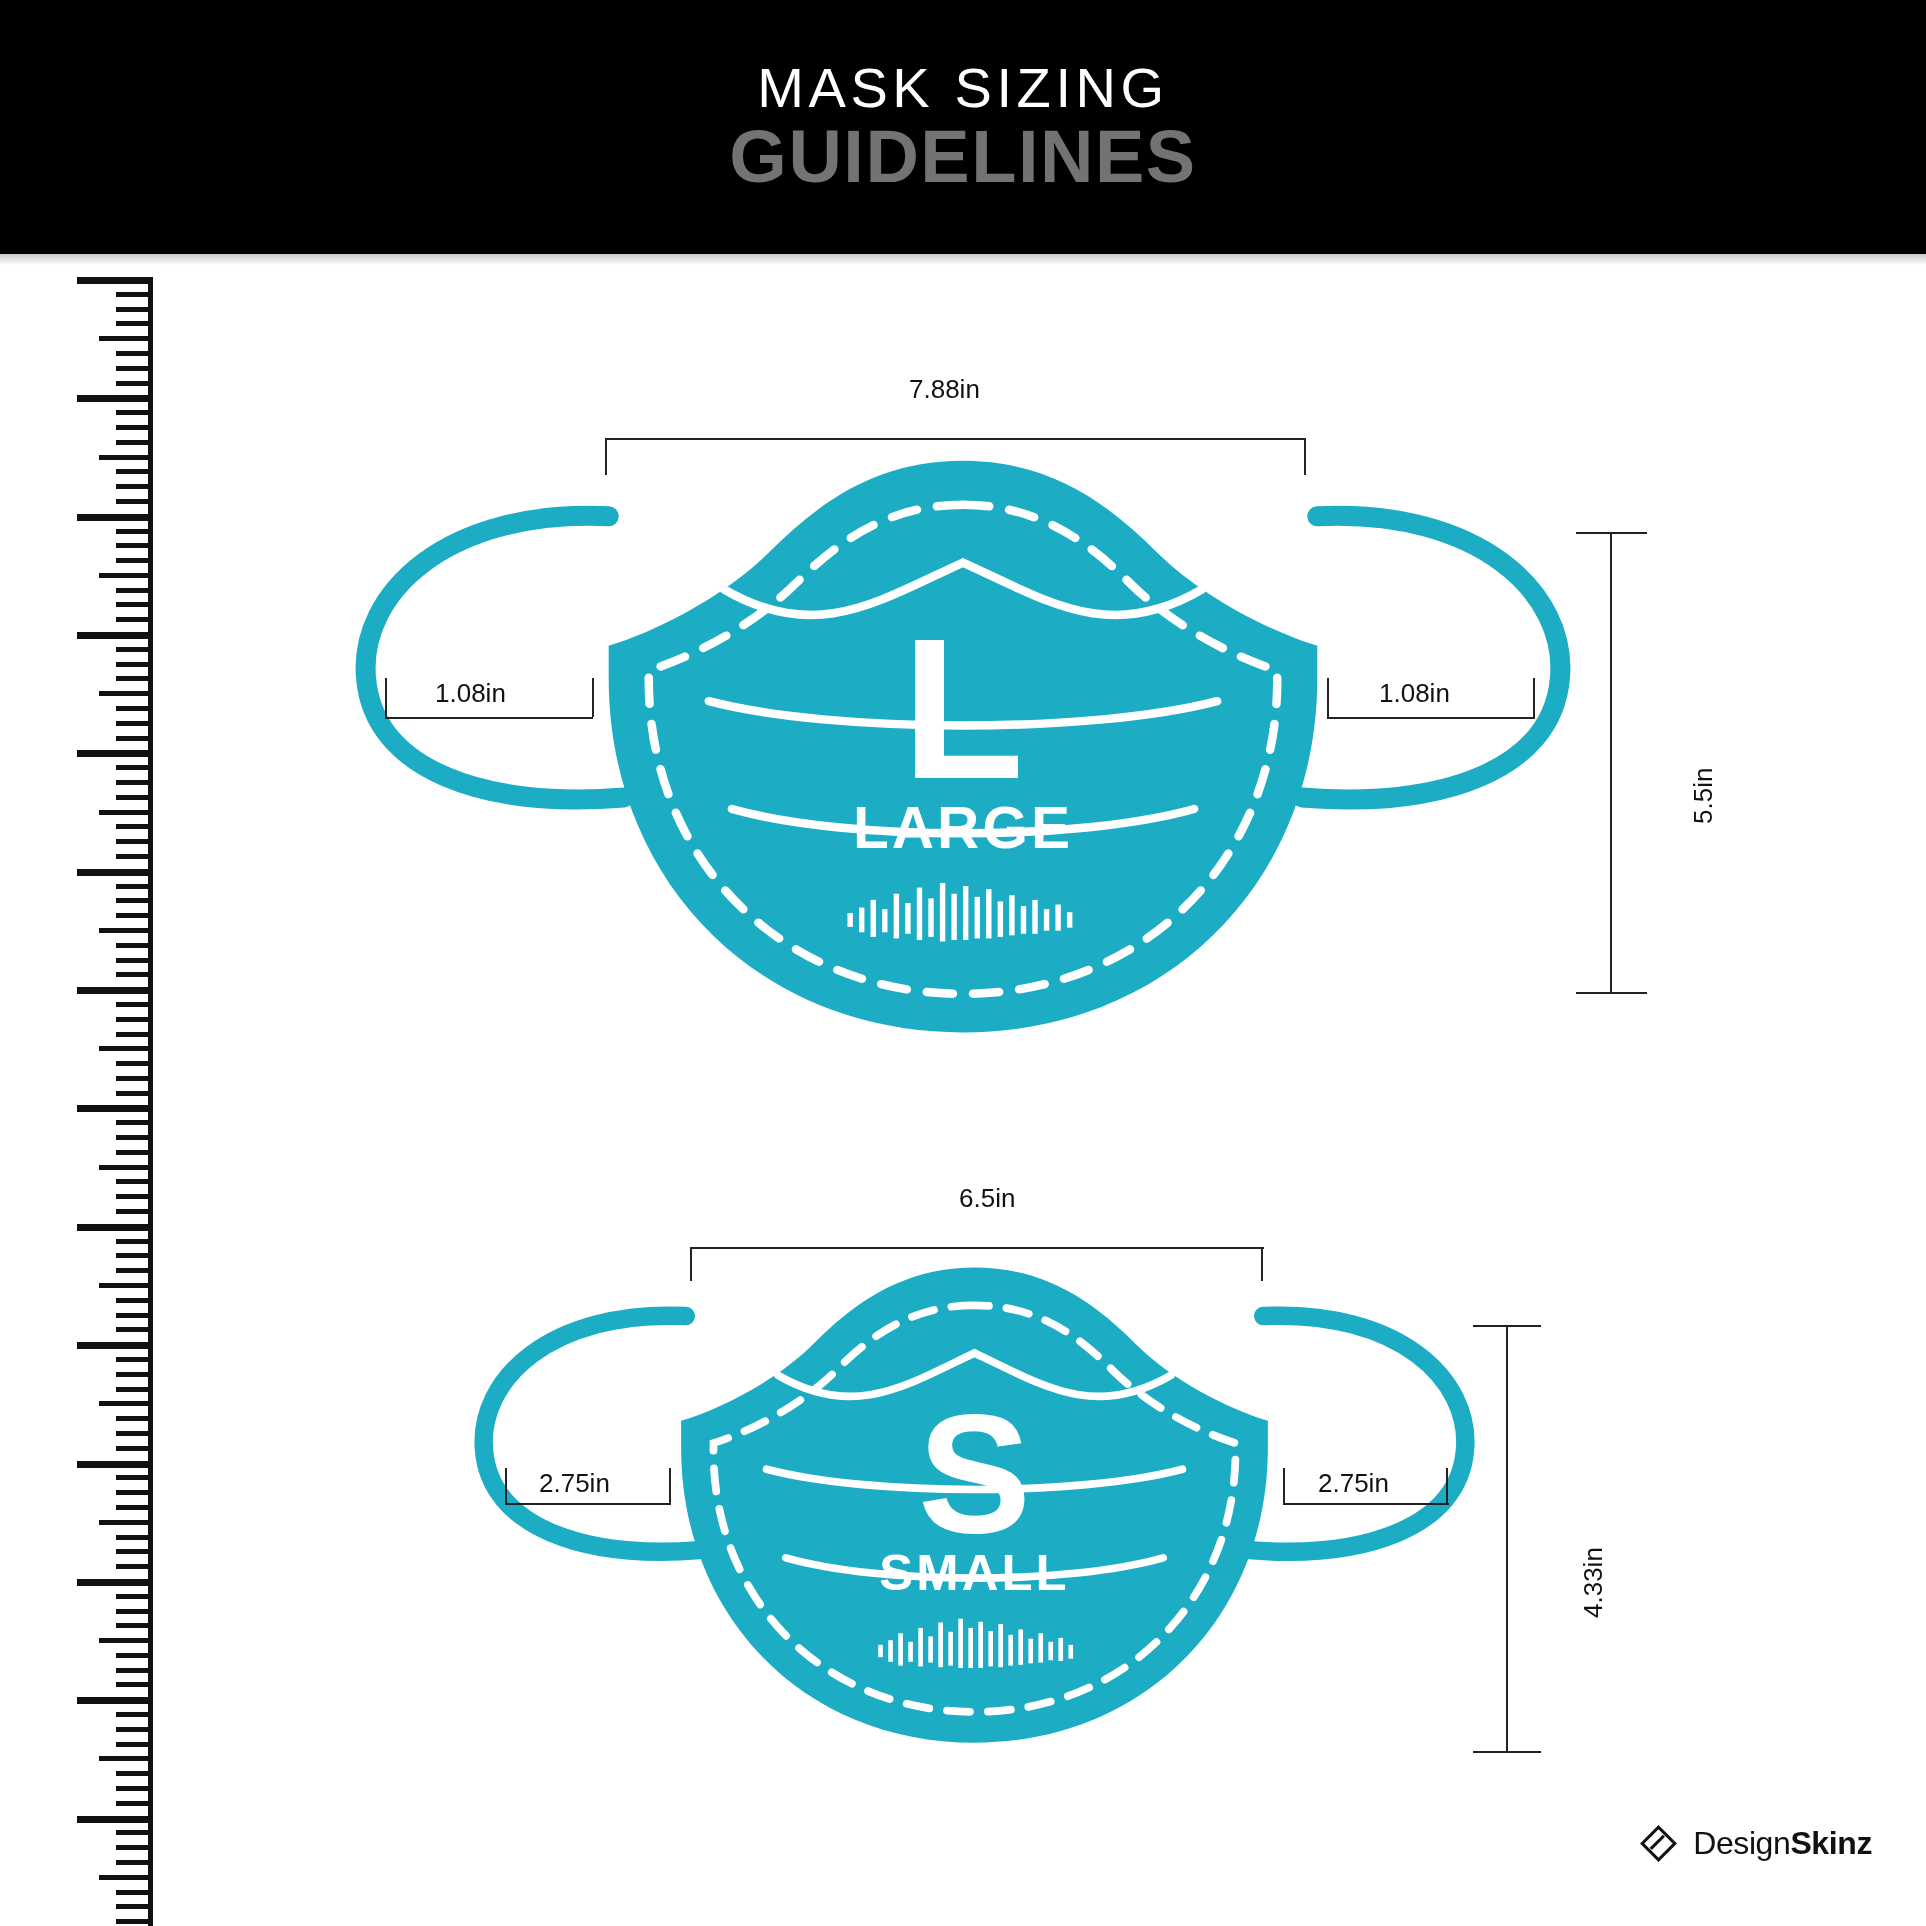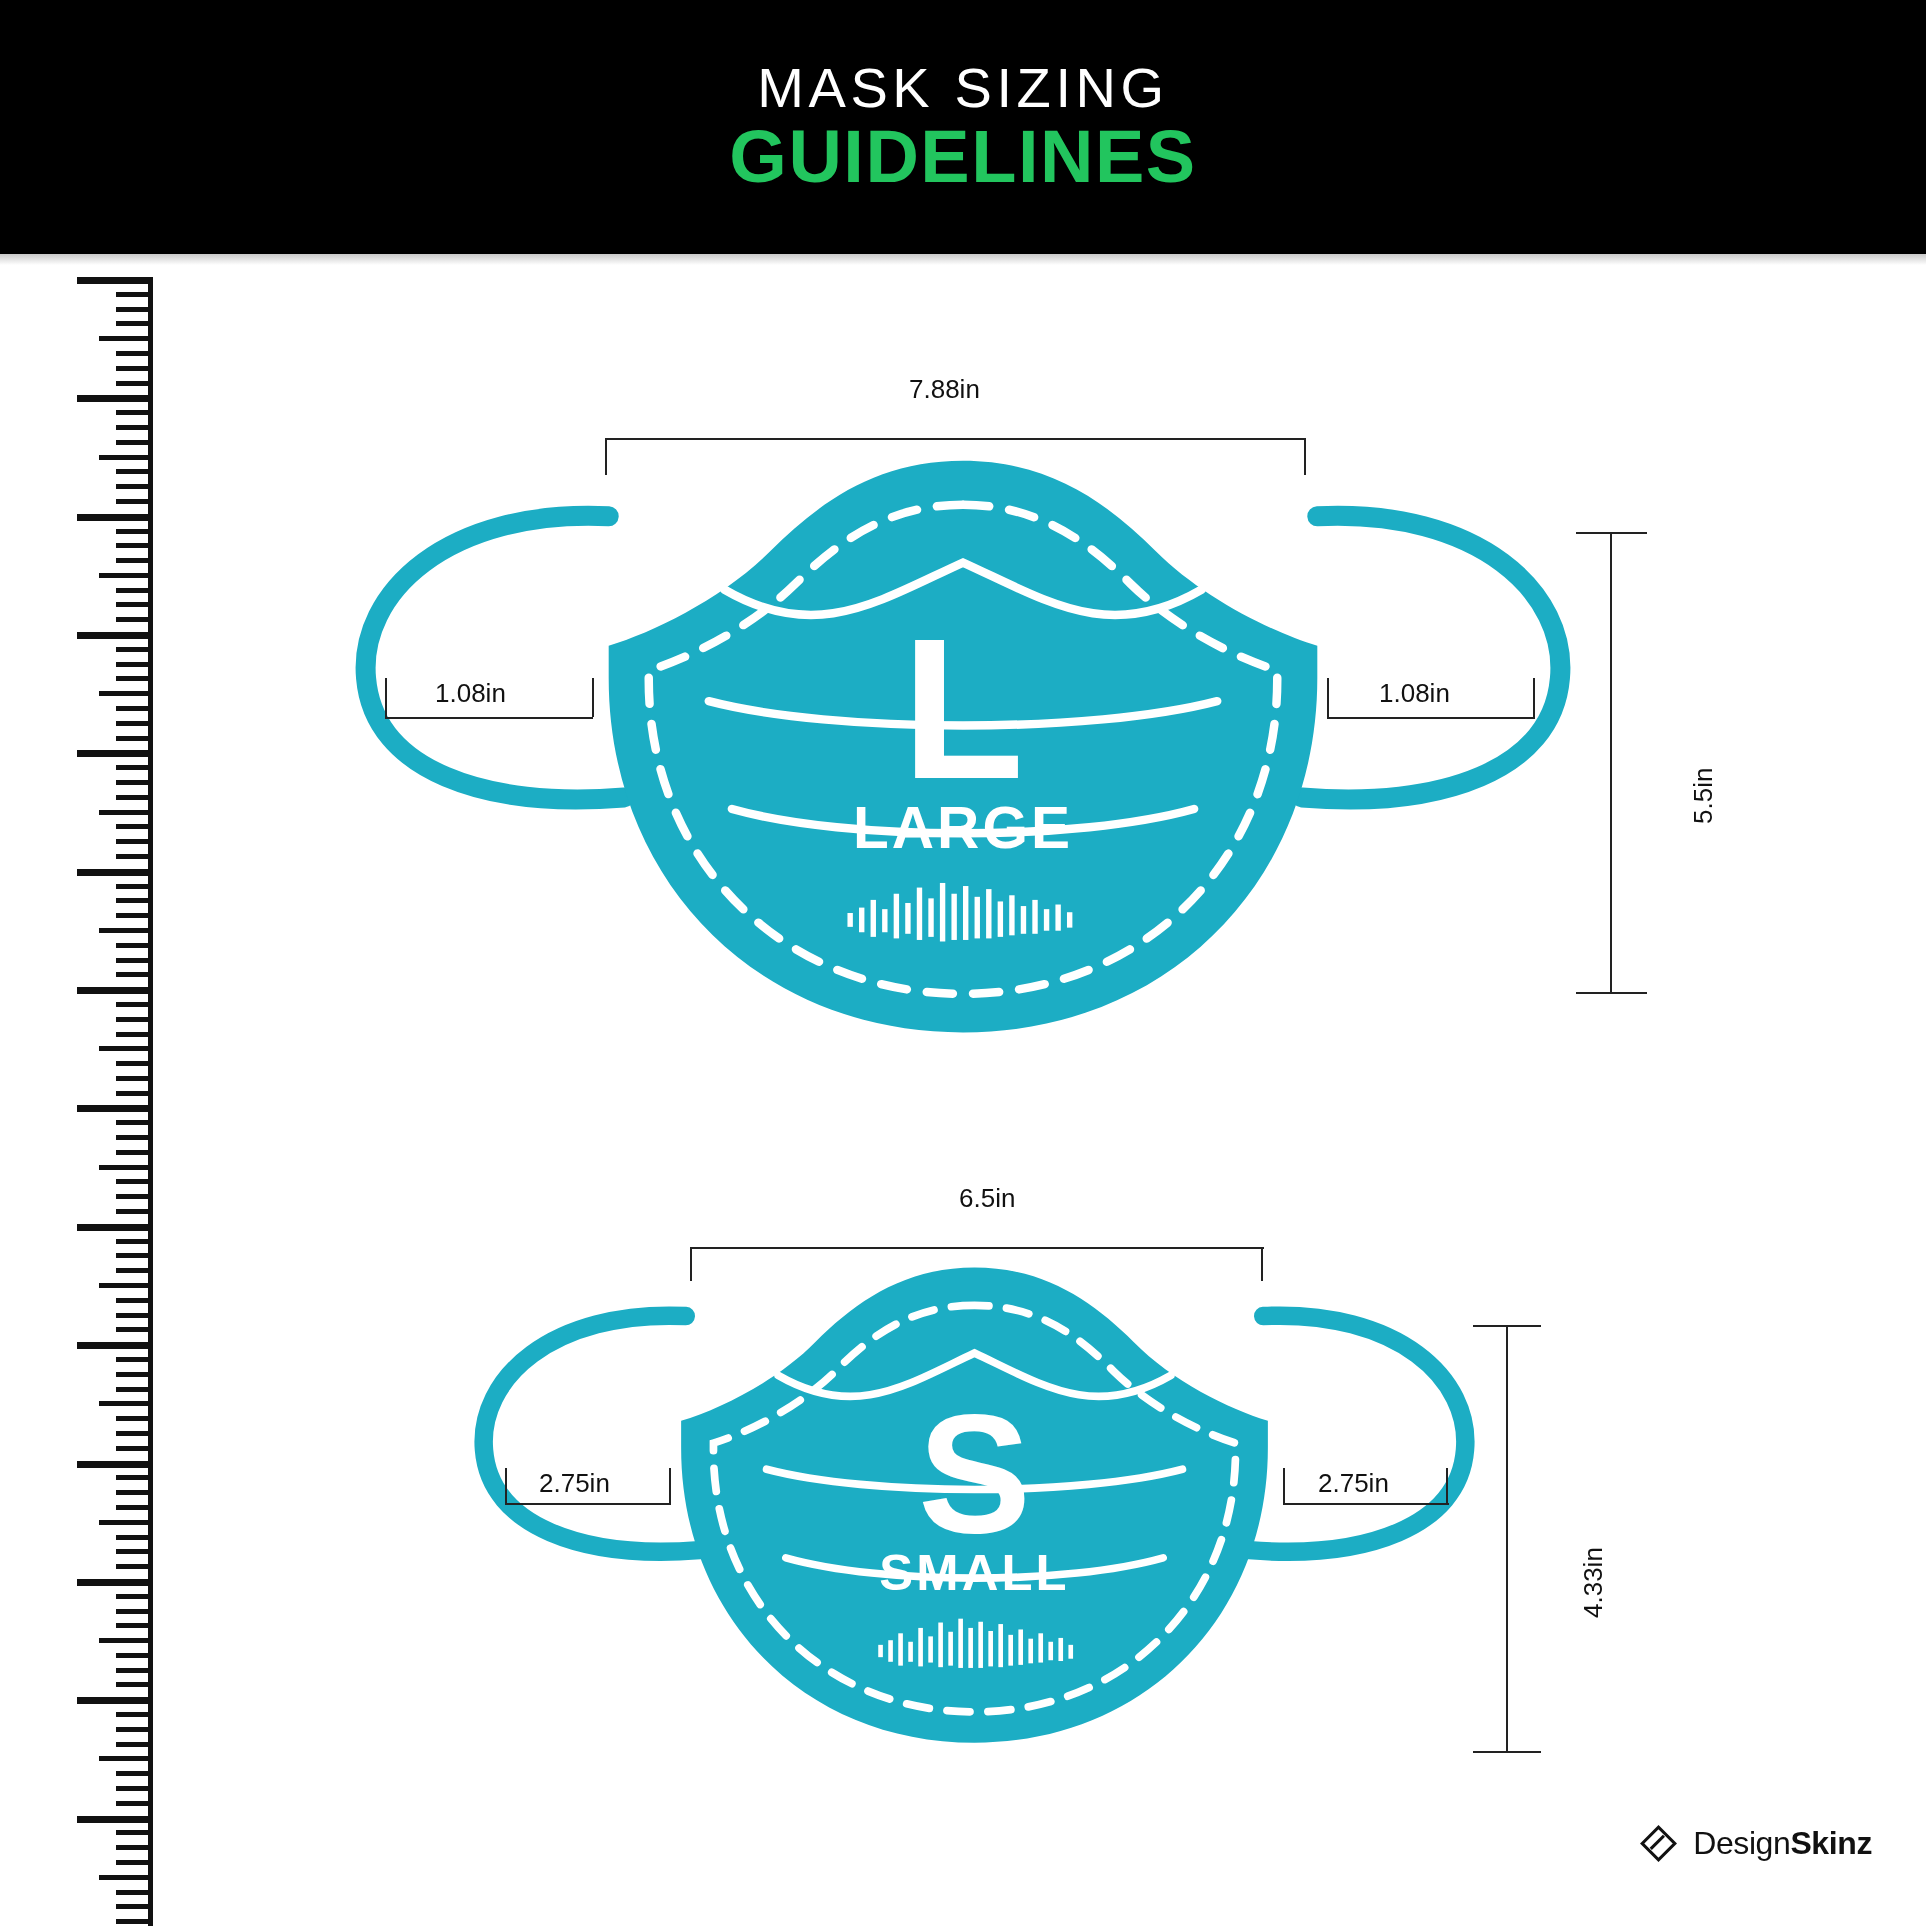--- a/index.html
+++ b/index.html
@@ -23,21 +23,21 @@
   }
   .header-line1{
     color:#ffffff;
     font-size:56px;
     letter-spacing:4.6px;
     font-weight:400;
     line-height:1.0;
     margin-bottom:4.6px;
   }
   .header-line2{
-    color:#22c55e;
+    color:#737373;
     font-size:74px;
     font-weight:bold;
     letter-spacing:1.5px;
     line-height:1.0;
   }
   .header-shadow{
     position:absolute;left:0;top:254px;width:1926px;height:10.8px;
     background:linear-gradient(#c9c9c9,#ffffff);
   }
 

